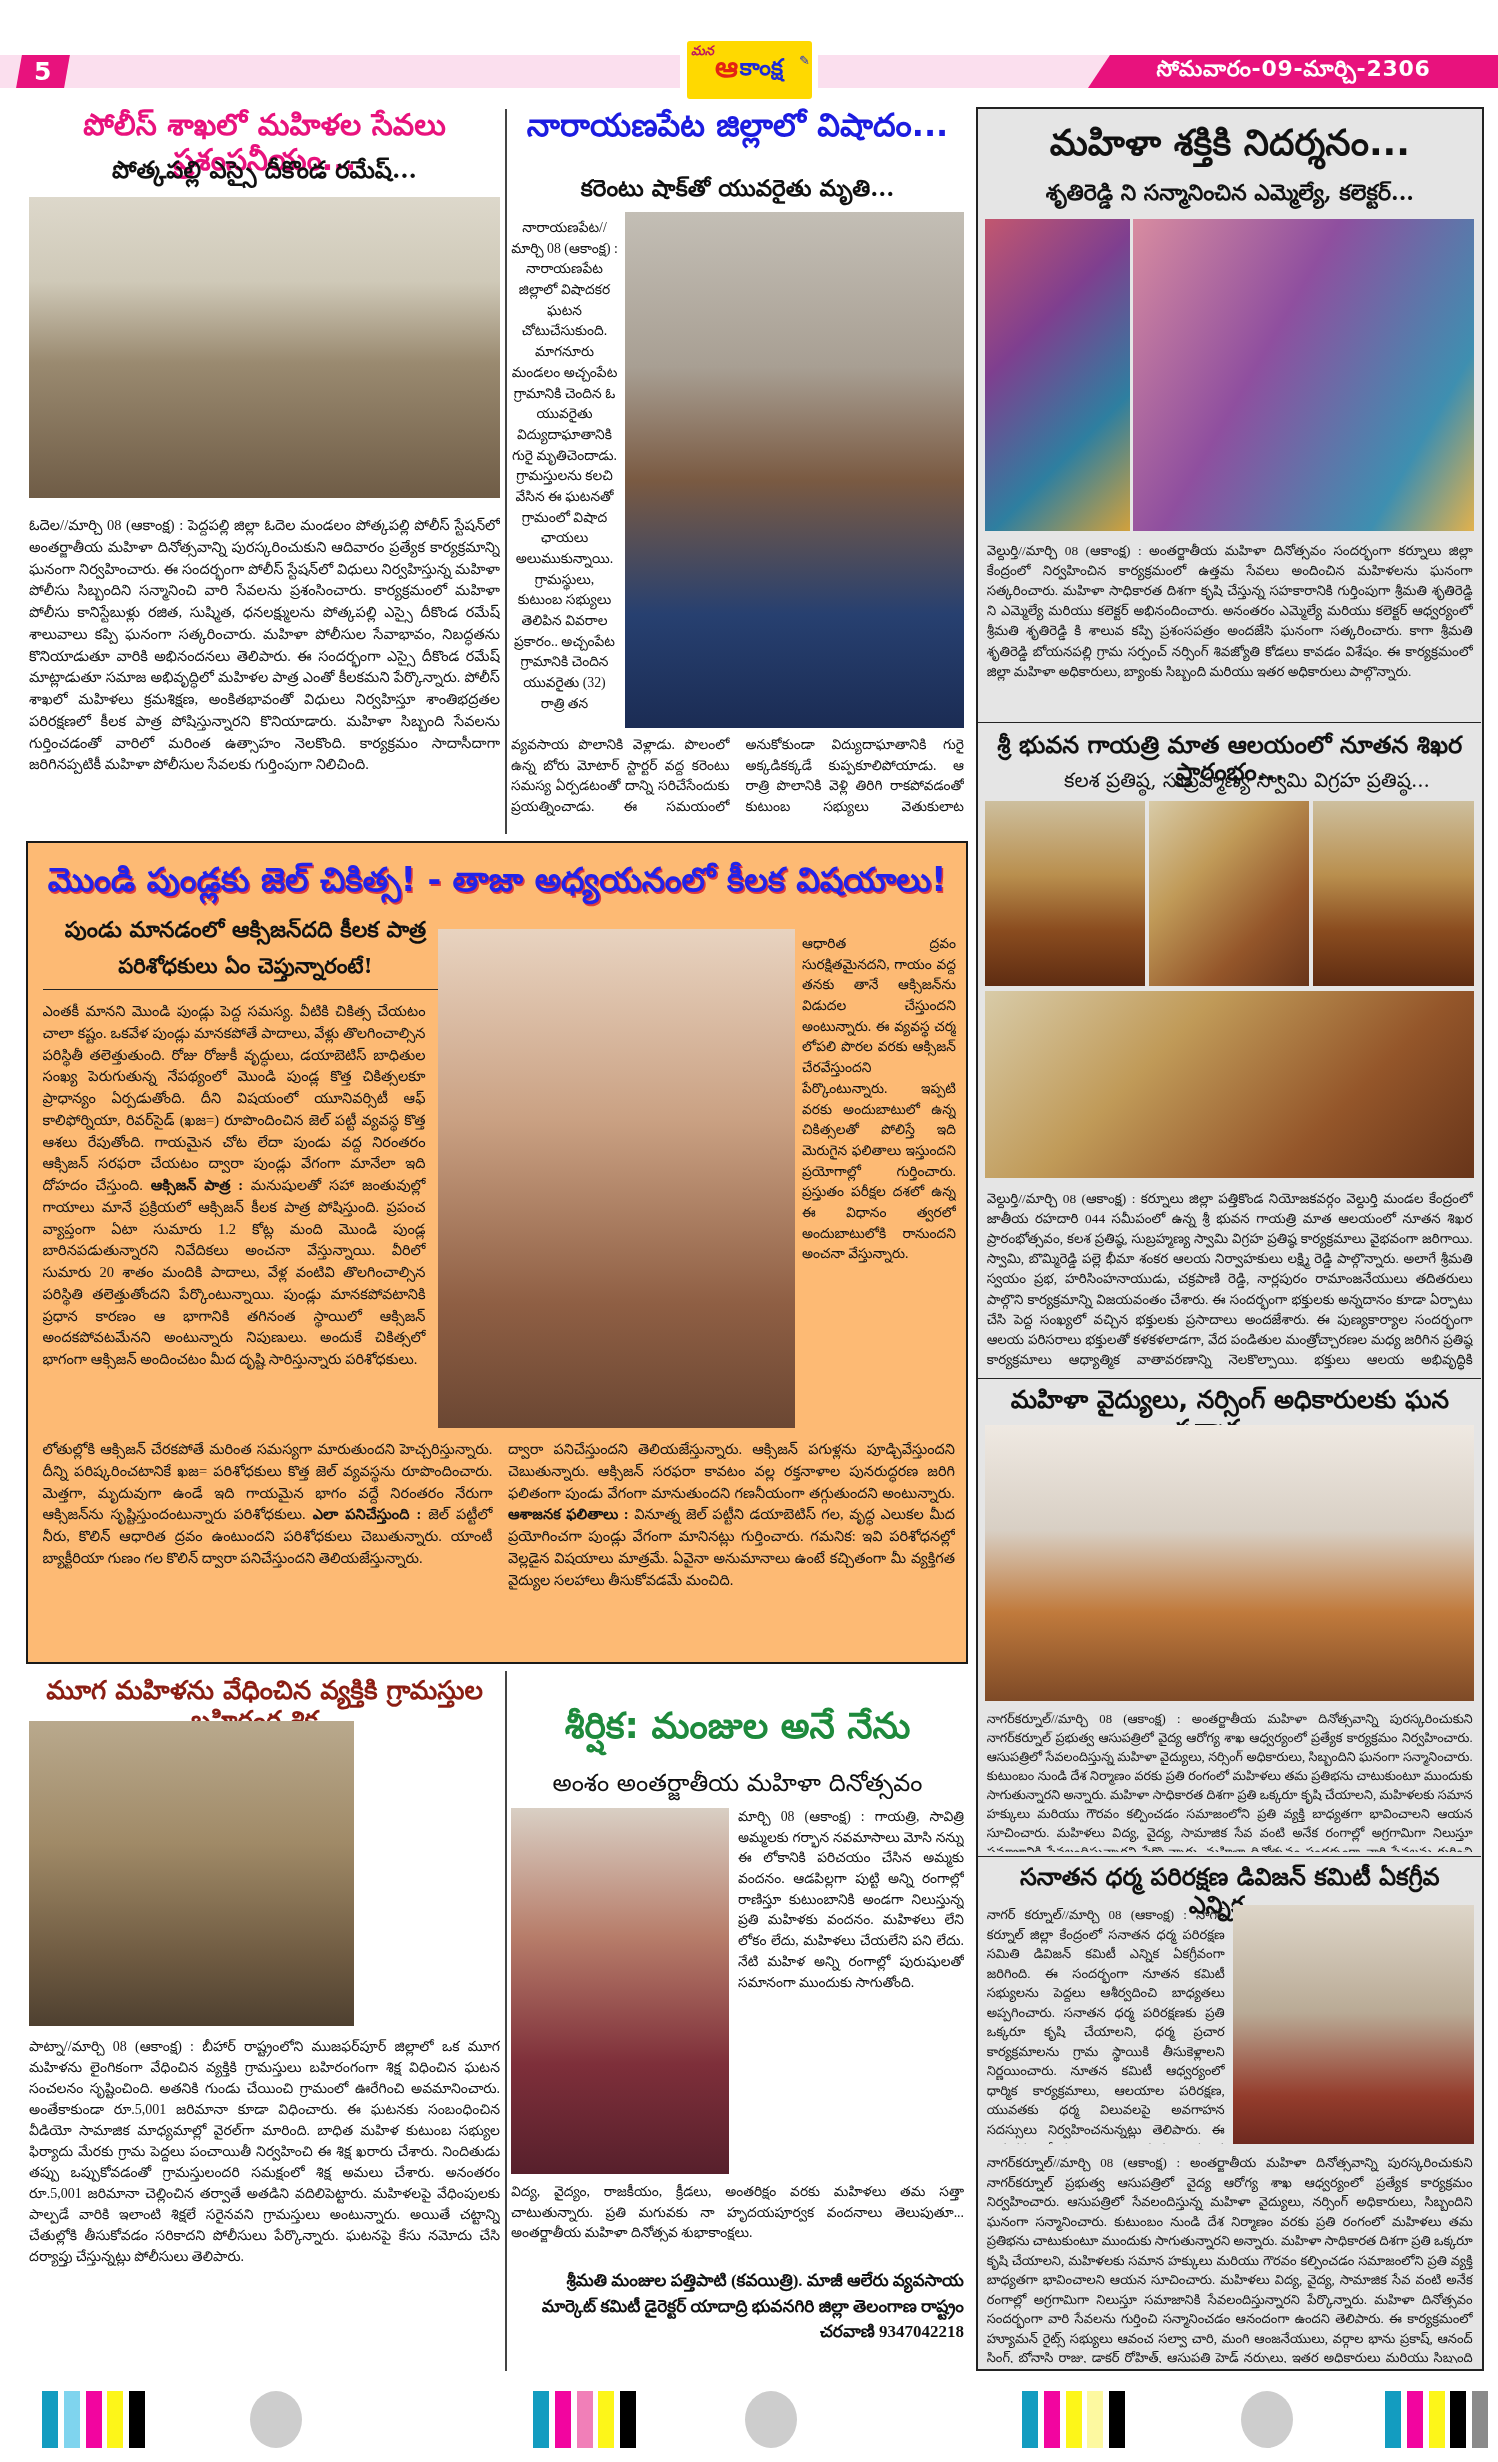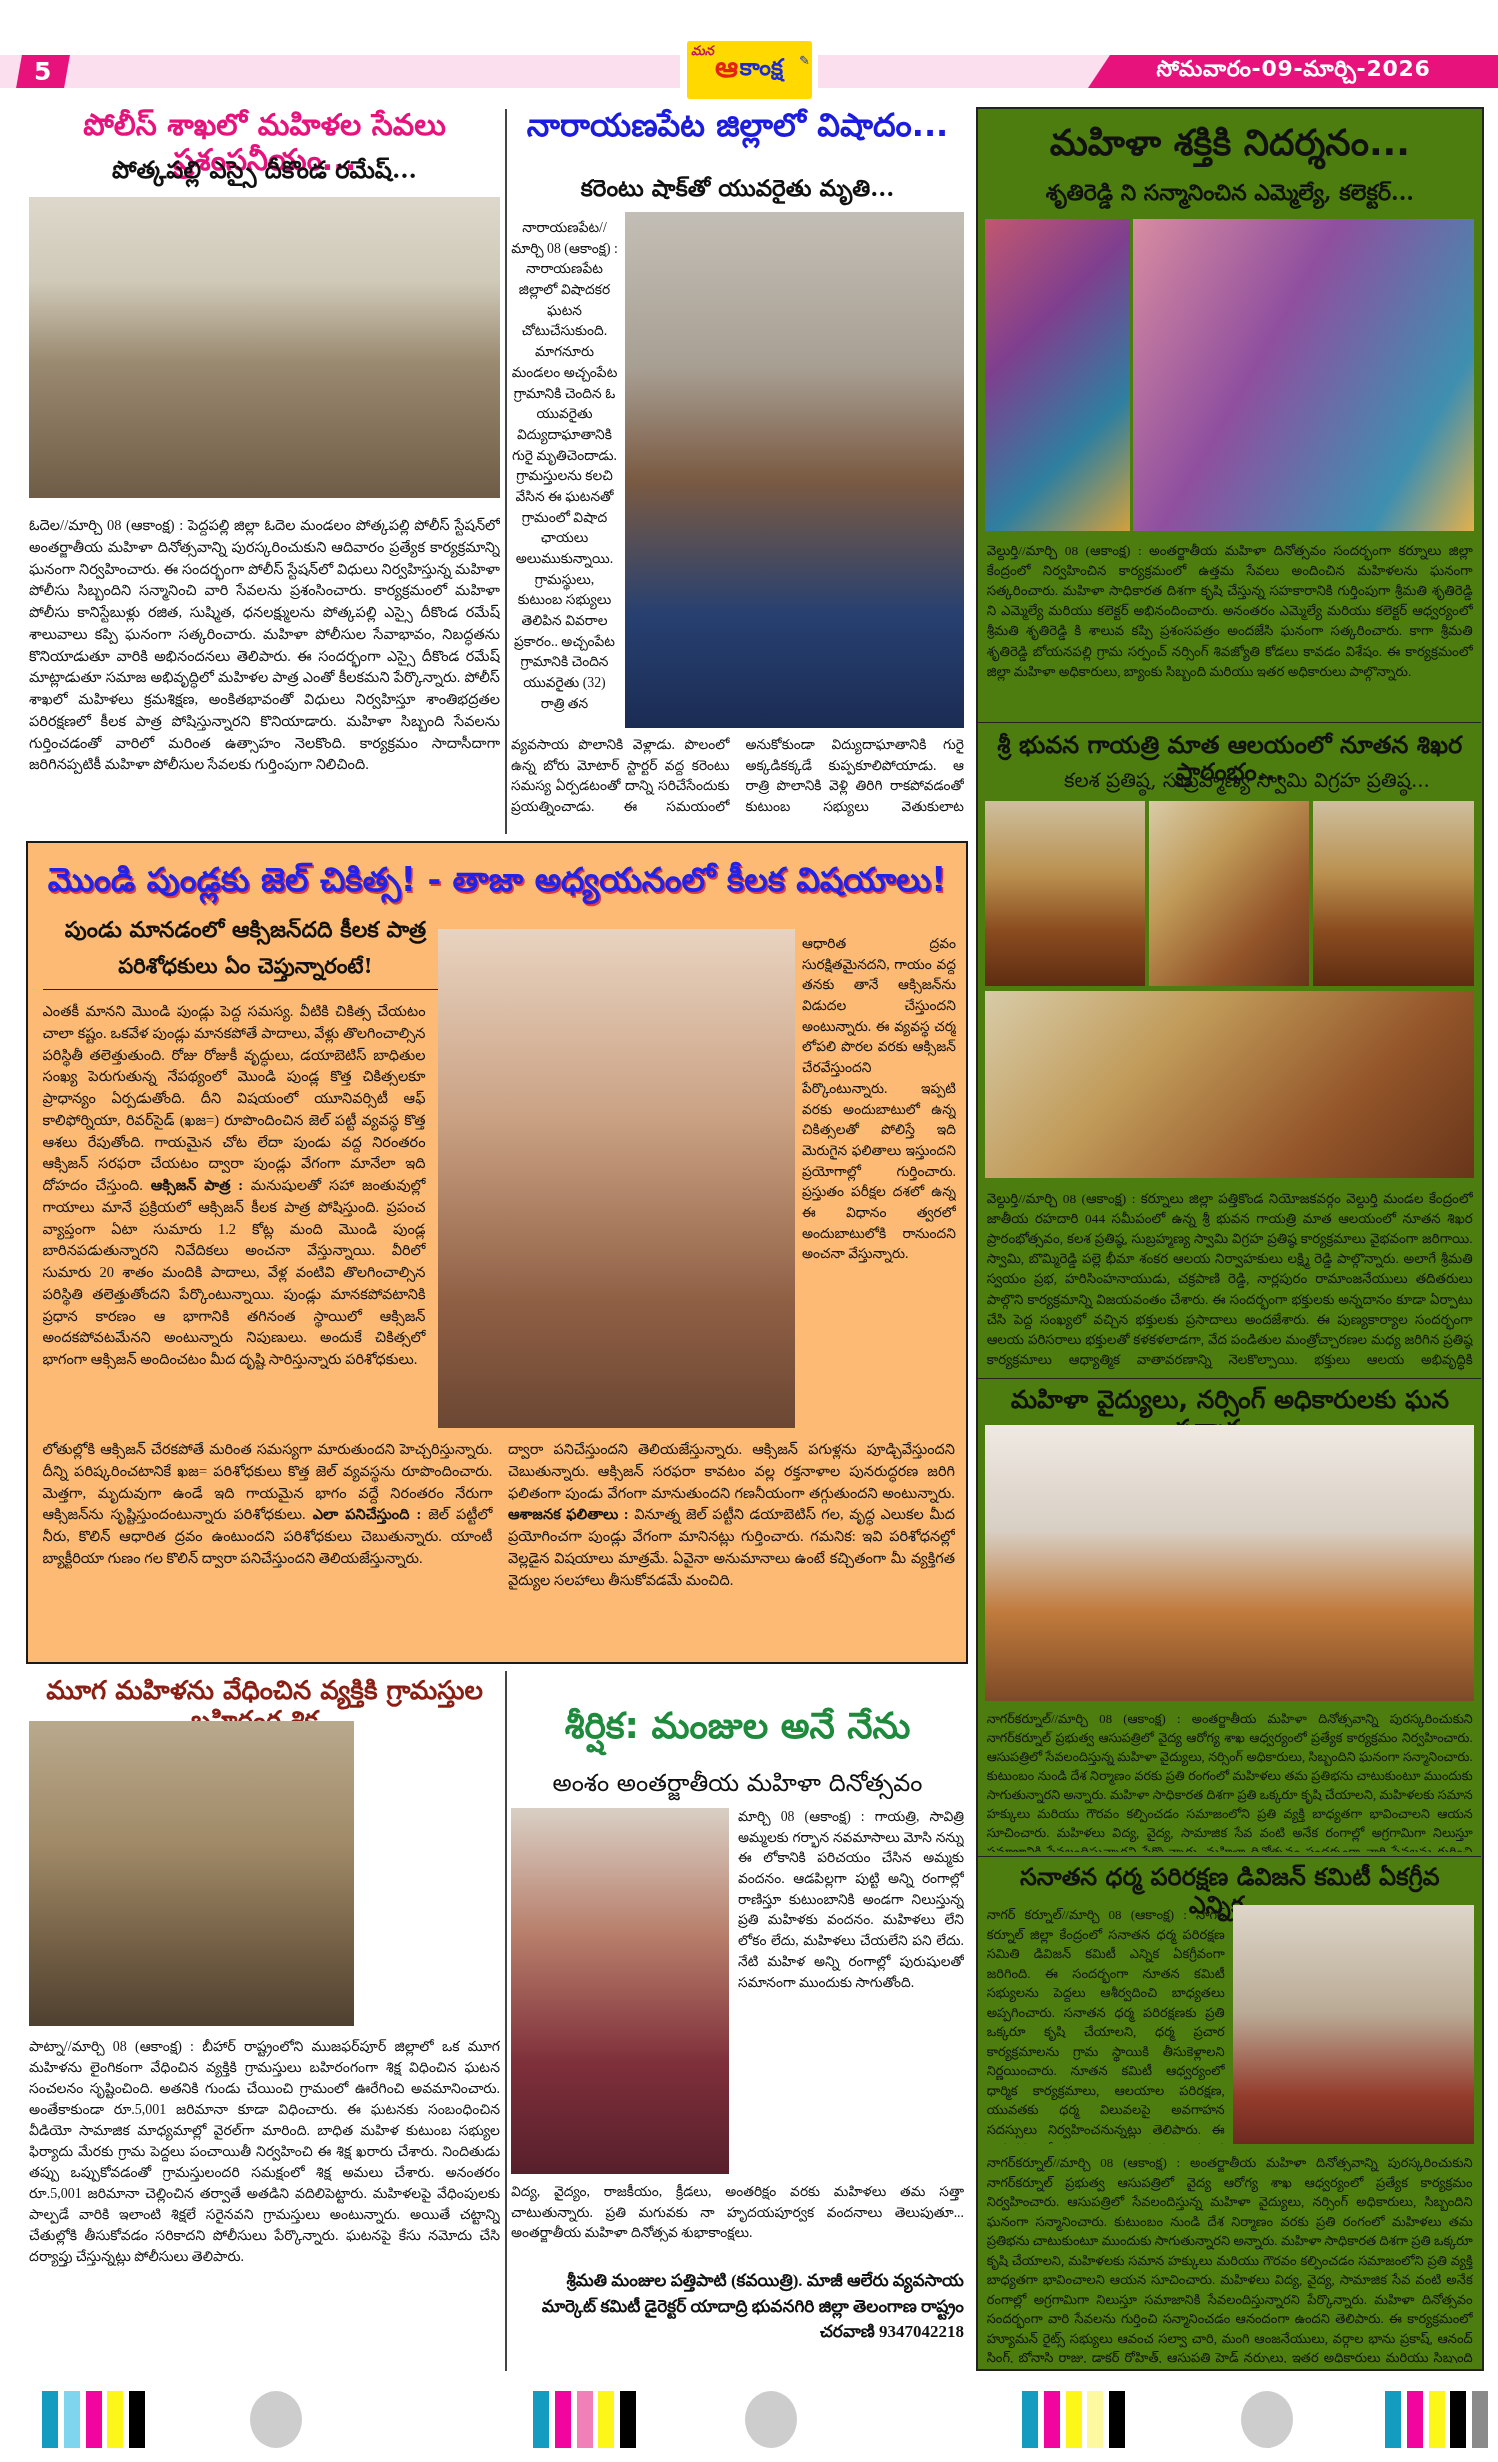--- a/index.html
+++ b/index.html
@@ -37,21 +37,21 @@
   .ph-feet{background:linear-gradient(180deg,#e8d3c0 0%,#caa183 38%,#8f5f44 75%,#6b4733 100%);}
   .ph-nurses{background:linear-gradient(180deg,#efe9e2 0%,#d8cfc4 38%,#c07a3c 68%,#7e4a27 100%);}
   .ph-sanatana{background:linear-gradient(180deg,#ded6c9 0%,#b9aa95 45%,#943c2c 80%,#6e2a20 100%);}
   .ph-crowd{background:linear-gradient(180deg,#b9a98d 0%,#a08a67 40%,#6e5a41 78%,#4e4030 100%);}
   .ph-manjula{background:linear-gradient(180deg,#d9cfc4 0%,#b77d6a 35%,#7e2f3a 70%,#57202c 100%);}
   
   .jailbox{position:absolute;left:26px;top:841px;width:938px;height:819px;background:#fdba74;border:2.2px solid #1a1a1a;}
   .jail-hl{position:absolute;left:0;top:17.4px;width:100%;text-align:center;color:#2323e8;
      font:bold 33px "DejaVu Sans",sans-serif;text-shadow:1.5px 1.5px 0 #e03a3a;}
   
-  .rightcol{position:absolute;left:976px;top:107px;width:508px;height:2264px;background:#4d7c0f;border:2.2px solid #222;box-sizing:border-box;}
+  .rightcol{position:absolute;left:976px;top:107px;width:508px;height:2264px;background:#e5e5e5;border:2.2px solid #222;box-sizing:border-box;}
   .rsec{position:absolute;left:0;width:503px;}
   .rsec.bt{border-top:1.5px solid #222;}
   
   .marks{position:absolute;top:2391px;display:flex;gap:5.8px;}
   .marks .bar{width:16px;height:57px;}
   .oval{position:absolute;top:2391px;width:52px;height:57px;border-radius:50%;background:#cdcdcd;}
 </style>
 </head>
 <body>
 
@@ -61,21 +61,21 @@
 </div>
 <div class="logowrap">
   <div class="logo">
     <span class="pre">మన</span>
     <span class="aa">ఆ</span>
     <span class="rest">కాంక్ష</span>
     <span class="pen">✎</span>
   </div>
 </div>
 <div class="dateband">
-  <div>సోమవారం-09-మార్చి-2026</div>
+  <div>సోమవారం-09-మార్చి-2306</div>
 </div>
 
 <div class="hl" style="left:29px;top:108px;width:471px;font-size:30px;color:#e8127d;">పోలీస్ శాఖలో మహిళల సేవలు ప్రశంసనీయం...</div>
 <div class="sub" style="left:29px;top:155px;width:471px;font-size:24px;">పోత్కపల్లి ఎస్సై దీకొండ రమేష్...</div>
 <div class="ph ph-police" style="left:29px;top:197px;width:471px;height:301px;"></div>
 <div class="body" style="left:29px;top:515px;width:471px;height:318px;font-size:14.5px;">ఓదెల//మార్చి 08 (ఆకాంక్ష) : పెద్దపల్లి జిల్లా ఓదెల మండలం పోత్కపల్లి పోలీస్ స్టేషన్‌లో అంతర్జాతీయ మహిళా దినోత్సవాన్ని పురస్కరించుకుని ఆదివారం ప్రత్యేక కార్యక్రమాన్ని ఘనంగా నిర్వహించారు. ఈ సందర్భంగా పోలీస్ స్టేషన్‌లో విధులు నిర్వహిస్తున్న మహిళా పోలీసు సిబ్బందిని సన్మానించి వారి సేవలను ప్రశంసించారు. కార్యక్రమంలో మహిళా పోలీసు కానిస్టేబుళ్లు రజిత, సుష్మిత, ధనలక్ష్ములను పోత్కపల్లి ఎస్సై దీకొండ రమేష్ శాలువాలు కప్పి ఘనంగా సత్కరించారు. మహిళా పోలీసుల సేవాభావం, నిబద్ధతను కొనియాడుతూ వారికి అభినందనలు తెలిపారు. ఈ సందర్భంగా ఎస్సై దీకొండ రమేష్ మాట్లాడుతూ సమాజ అభివృద్ధిలో మహిళల పాత్ర ఎంతో కీలకమని పేర్కొన్నారు. పోలీస్ శాఖలో మహిళలు క్రమశిక్షణ, అంకితభావంతో విధులు నిర్వహిస్తూ శాంతిభద్రతల పరిరక్షణలో కీలక పాత్ర పోషిస్తున్నారని కొనియాడారు. మహిళా సిబ్బంది సేవలను గుర్తించడంతో వారిలో మరింత ఉత్సాహం నెలకొంది. కార్యక్రమం సాదాసీదాగా జరిగినప్పటికీ మహిళా పోలీసుల సేవలకు గుర్తింపుగా నిలిచింది.</div>
 
 <div class="rule-v" style="left:505px;top:109px;height:725px;"></div>
 
 <div class="hl" style="left:511px;top:107px;width:453px;font-size:32px;color:#1c1ce0;">నారాయణపేట జిల్లాలో విషాదం...</div>

